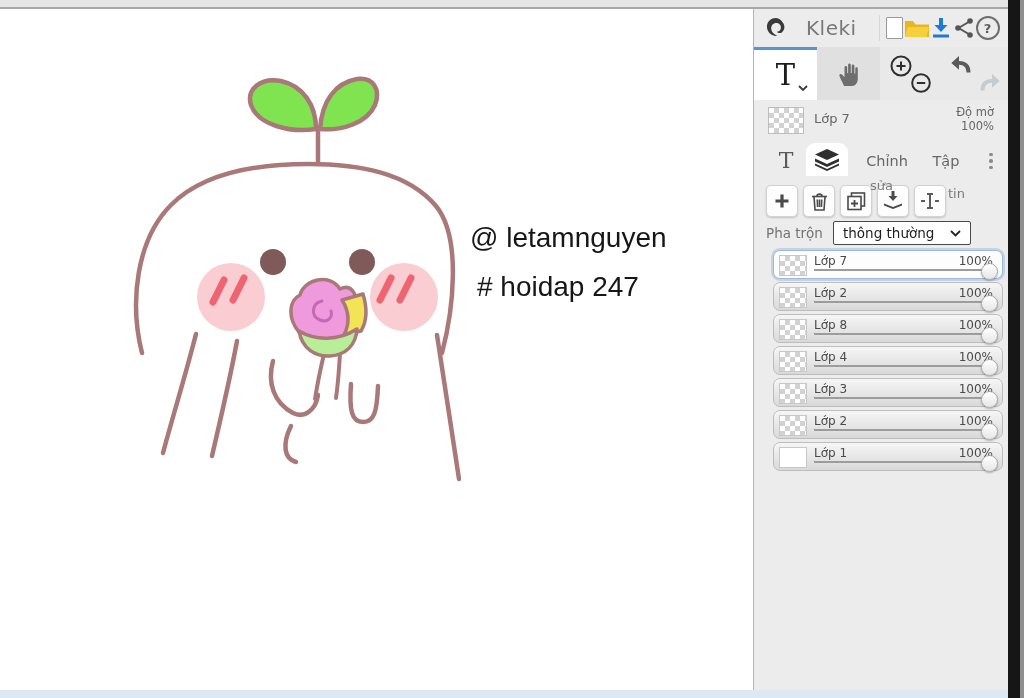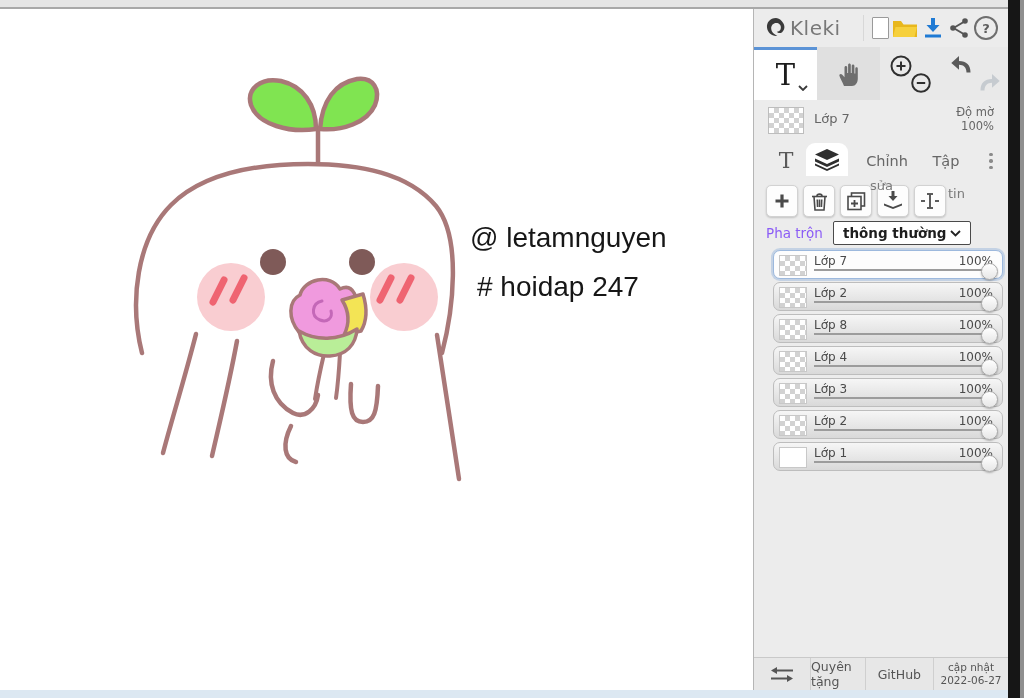--- a/index.html
+++ b/index.html
@@ -13,21 +13,21 @@
   
   .canvas{position:absolute;left:0;top:9px;width:753px;height:689px;background:#fff;border-right:1px solid #b5b5b5;}
   .canvas svg{position:absolute;left:0;top:0;}
   .canvas-line{position:absolute;font-family:"Liberation Sans",sans-serif;font-size:28px;color:#161616;white-space:nowrap;}
   .canvas-line.l1{left:470px;top:213px;}
   .canvas-line.l2{left:477px;top:262px;}
   
   .sidebar{position:absolute;left:754px;top:9px;width:254px;height:689px;background:#ececec;}
   
   .sb-header{position:absolute;left:0;top:0;width:254px;height:38px;display:flex;align-items:center;padding:0 8px 0 10px;box-sizing:border-box;background:#ececec;}
-  .logo{display:flex;align-items:center;gap:2px;margin-right:22px;text-align:center;}
+  .logo{display:flex;align-items:center;gap:18px;margin-right:22px;text-align:center;}
   .logo-text{font-size:20px;color:#787878;letter-spacing:.5px;}
   .hdr-icons{display:flex;flex:1;justify-content:space-around;align-items:center;border-left:1px solid #d8d8d8;padding-left:6px;height:26px;}
   .newfile{width:15px;height:20px;background:#fff;border:1.5px solid #9a9a9a;border-radius:1px;}
   .help{width:20px;height:20px;border:2px solid #6e6e6e;border-radius:50%;display:flex;align-items:center;justify-content:center;font-size:13px;font-weight:bold;color:#5c5c5c;}
   
   .toolrow{position:absolute;left:0;top:38px;width:254px;height:53px;display:flex;background:#e9e9e9;}
   .toolcell{width:63px;height:53px;display:flex;align-items:center;justify-content:center;position:relative;box-sizing:border-box;}
   .toolcell.t-active{background:#fff;border-top:3px solid #5b93d6;}
   .toolcell.hand{background:#e0e0e0;}
   .t-glyph{font-family:"DejaVu Serif","Liberation Serif",serif;font-size:29px;color:#1c1c1c;line-height:1;}
@@ -51,22 +51,22 @@
   .kebab{position:absolute;right:8px;top:6px;width:18px;height:24px;display:flex;flex-direction:column;align-items:center;justify-content:center;gap:3px;}
   .kebab i{width:3.5px;height:3.5px;border-radius:50%;background:#8a8a8a;}
   
   .actions{position:absolute;left:0;top:167px;width:234px;height:44px;}
   .abtn{position:absolute;top:9px;width:30px;height:30px;background:#fdfdfd;border:1px solid #d2d2d2;border-radius:5px;box-shadow:0 1px 2px rgba(0,0,0,.18);display:flex;align-items:center;justify-content:center;}
   .stray{position:absolute;font-size:13px;color:#7a7a7a;z-index:2;pointer-events:none;}
   .stray.s1{left:116px;top:2px;}
   .stray.s2{left:194px;top:10px;}
   
   .blendrow{position:absolute;left:0;top:211px;width:254px;height:30px;}
-  .blend-label{position:absolute;left:12px;top:5px;font-size:13.5px;color:#8b5cf6;}
-  .blend-select{position:absolute;left:79px;top:1px;width:138px;height:24px;background:#fff;border:1.5px solid #4a4a4a;border-radius:2px;display:flex;align-items:center;box-sizing:border-box;padding:0 9px;font-size:13.5px;color:#1d1d1d;font-weight:bold;}
+  .blend-label{position:absolute;left:12px;top:5px;font-size:13.5px;color:#737373;}
+  .blend-select{position:absolute;left:79px;top:1px;width:138px;height:24px;background:#fff;border:1.5px solid #4a4a4a;border-radius:2px;display:flex;align-items:center;box-sizing:border-box;padding:0 9px;font-size:13.5px;color:#1d1d1d;}
   .blend-select svg{margin-left:auto;}
   
   .layerlist{position:absolute;left:19px;top:241px;width:230px;}
   .layer-row{position:relative;height:29px;border:1px solid #bdbdbd;border-radius:7px;background:linear-gradient(#f6f6f6,#d9d9d9);margin-bottom:3px;box-sizing:border-box;}
   .layer-row.selected{background:#fdfdfd;border-color:#9db9dd;box-shadow:0 0 0 2px rgba(148,180,220,.45);}
   .lr-thumb{position:absolute;left:5px;top:4px;width:26px;height:19px;border:1px solid #c8c8c8;}
   .lr-thumb.white{background:#fff;}
   .lr-name{position:absolute;left:40px;top:3px;font-size:12px;color:#4a4a4a;}
   .lr-pct{position:absolute;right:9px;top:3px;font-size:12px;color:#4a4a4a;}
   .lr-track{position:absolute;left:40px;right:13px;bottom:7px;height:2px;background:#9c9c9c;}
@@ -336,36 +336,20 @@
       <div class="layer-row">
         <div class="lr-thumb white"></div>
         <div class="lr-name">Lớp 1</div>
         <div class="lr-pct">100%</div>
         <div class="lr-track"></div>
         <div class="lr-knob"></div>
       </div>
 
     </div>
 
-    <div class="sb-footer">
-      <div class="f-cell f-swap">
-        <svg width="26" height="17" viewBox="0 0 26 17">
-          <path d="M8 1 L2 4.5 L8 8 Z" fill="#555"></path>
-            <path d="M6 4.5 H24" stroke="#555" stroke-width="2"></path>
-          <path d="M18 9 L24 12.5 L18 16 Z" fill="#555"></path>
-            <path d="M2 12.5 H20" stroke="#555" stroke-width="2"></path>
-        </svg>
-      </div>
-      <div class="f-cell f-donate">Quyên tặng</div>
-      <div class="f-cell f-github">GitHub</div>
-      <div class="f-cell f-update">
-        <div>cập nhật</div>
-        <div>2022-06-27</div>
-      </div>
-    </div>
 
   </div>
 
   <div class="top-strip"></div>
   <div class="right-black"></div>
   <div class="right-gray"></div>
   <div class="bottom-strip"></div>
 
 </div>
 

